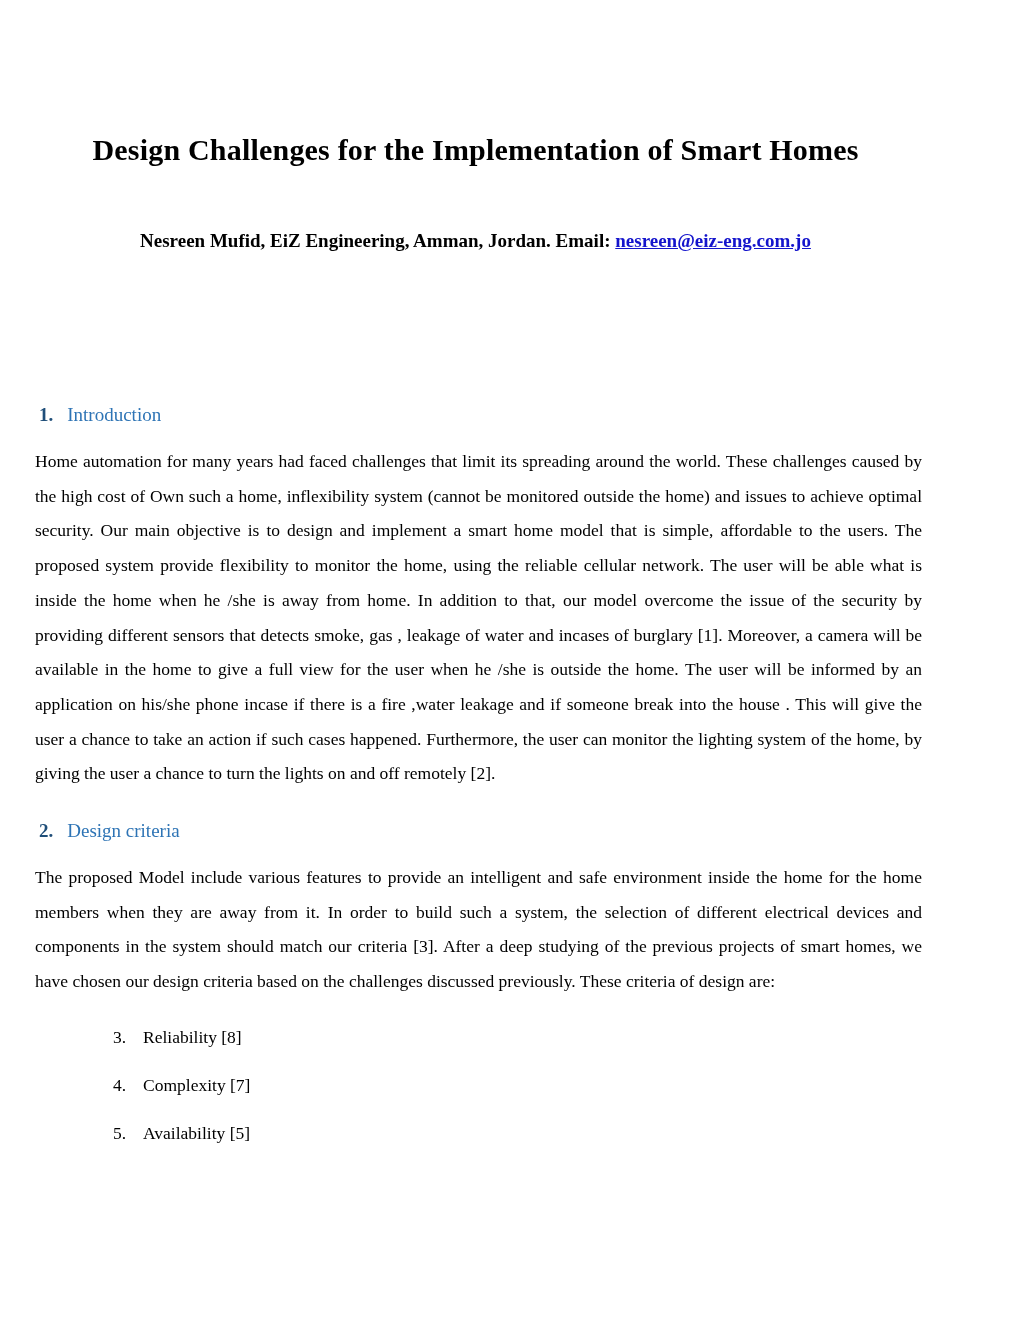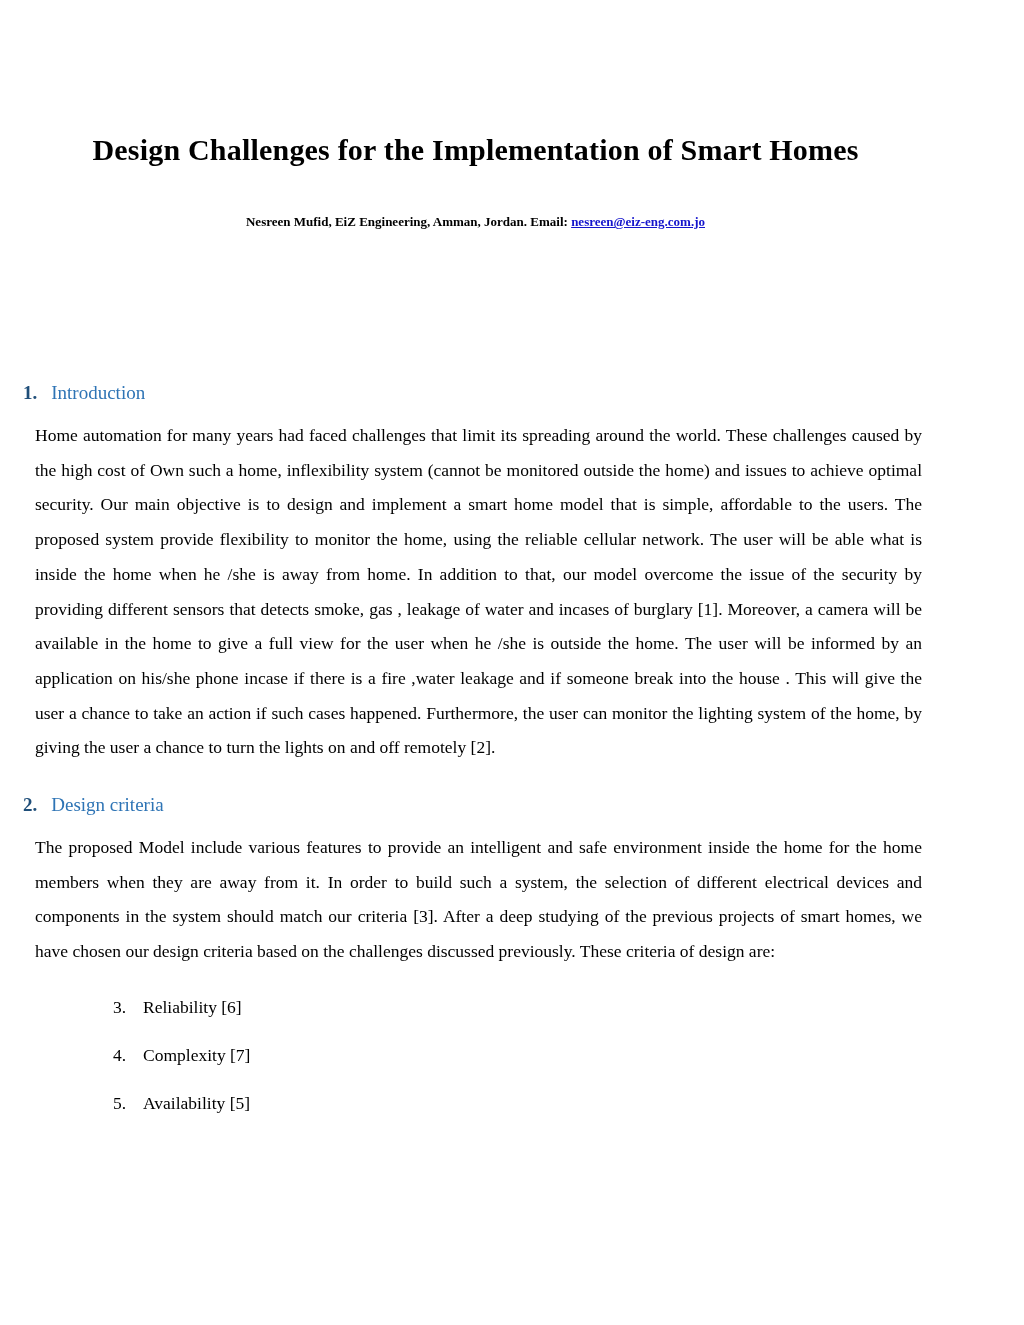--- a/index.html
+++ b/index.html
@@ -18,38 +18,38 @@
   }
   .doc-title {
     margin: 0;
     padding-top: 133px;
     text-align: center;
     font-size: 30px;
     font-weight: bold;
     letter-spacing: 0.2px;
   }
   .author-line {
-    margin-top: 47px;
+    margin-top: 63px;
     text-align: center;
-    font-size: 13px;
+    font-size: 19px;
     font-weight: bold;
   }
   .author-line a {
     color: #1414cc;
     text-decoration: underline;
     font-weight: bold;
   }
   .content {
     padding-left: 23px;
     padding-right: 17px;
   }
   .section-heading {
     font-size: 19px;
     line-height: 26px;
-    margin: 0;
+    margin: 16px;
   }
   .section-heading .sec-num {
     font-weight: bold;
     color: #1f4e79;
     margin-right: 14px;
   }
   .section-heading .sec-label {
     font-weight: normal;
     color: #2e74b5;
   }
@@ -96,21 +96,21 @@
     </div>
 
     <div class="section-2">
       <h2 class="section-heading">
         <span class="sec-num">2.</span><span class="sec-label">Design criteria</span>
       </h2>
       <p class="body-text">The proposed Model include various features to provide an intelligent and safe environment inside the home for the home members when they are away from it. In order to build such a system, the selection of different electrical devices and components in the system should match our criteria [3]. After a deep studying of the previous projects of smart homes, we have chosen our design criteria based on the challenges discussed previously. These criteria of design are:</p>
 
       <ol class="criteria-list">
         <li>
-          <span class="li-num">3.</span><span>Reliability [6]</span>
+          <span class="li-num">3.</span><span>Reliability [8]</span>
         </li>
         <li>
           <span class="li-num">4.</span><span>Complexity [7]</span>
         </li>
         <li>
           <span class="li-num">5.</span><span>Availability [5]</span>
         </li>
       </ol>
     </div>
 

